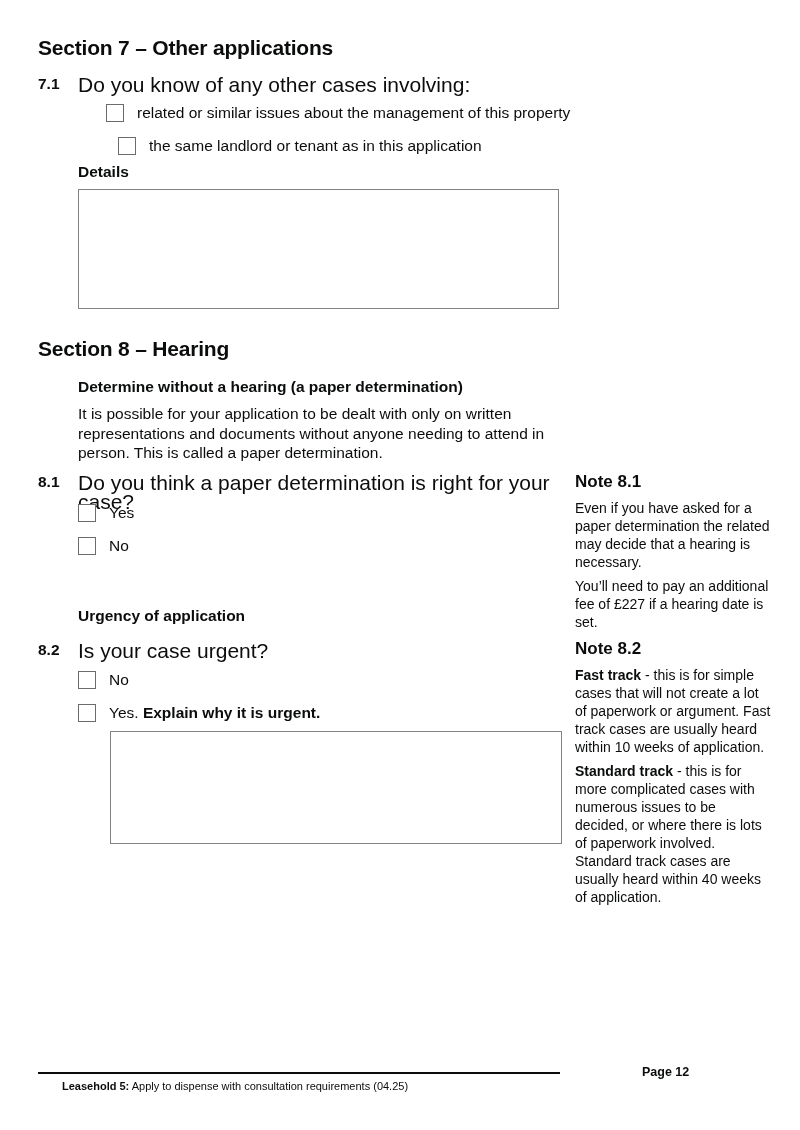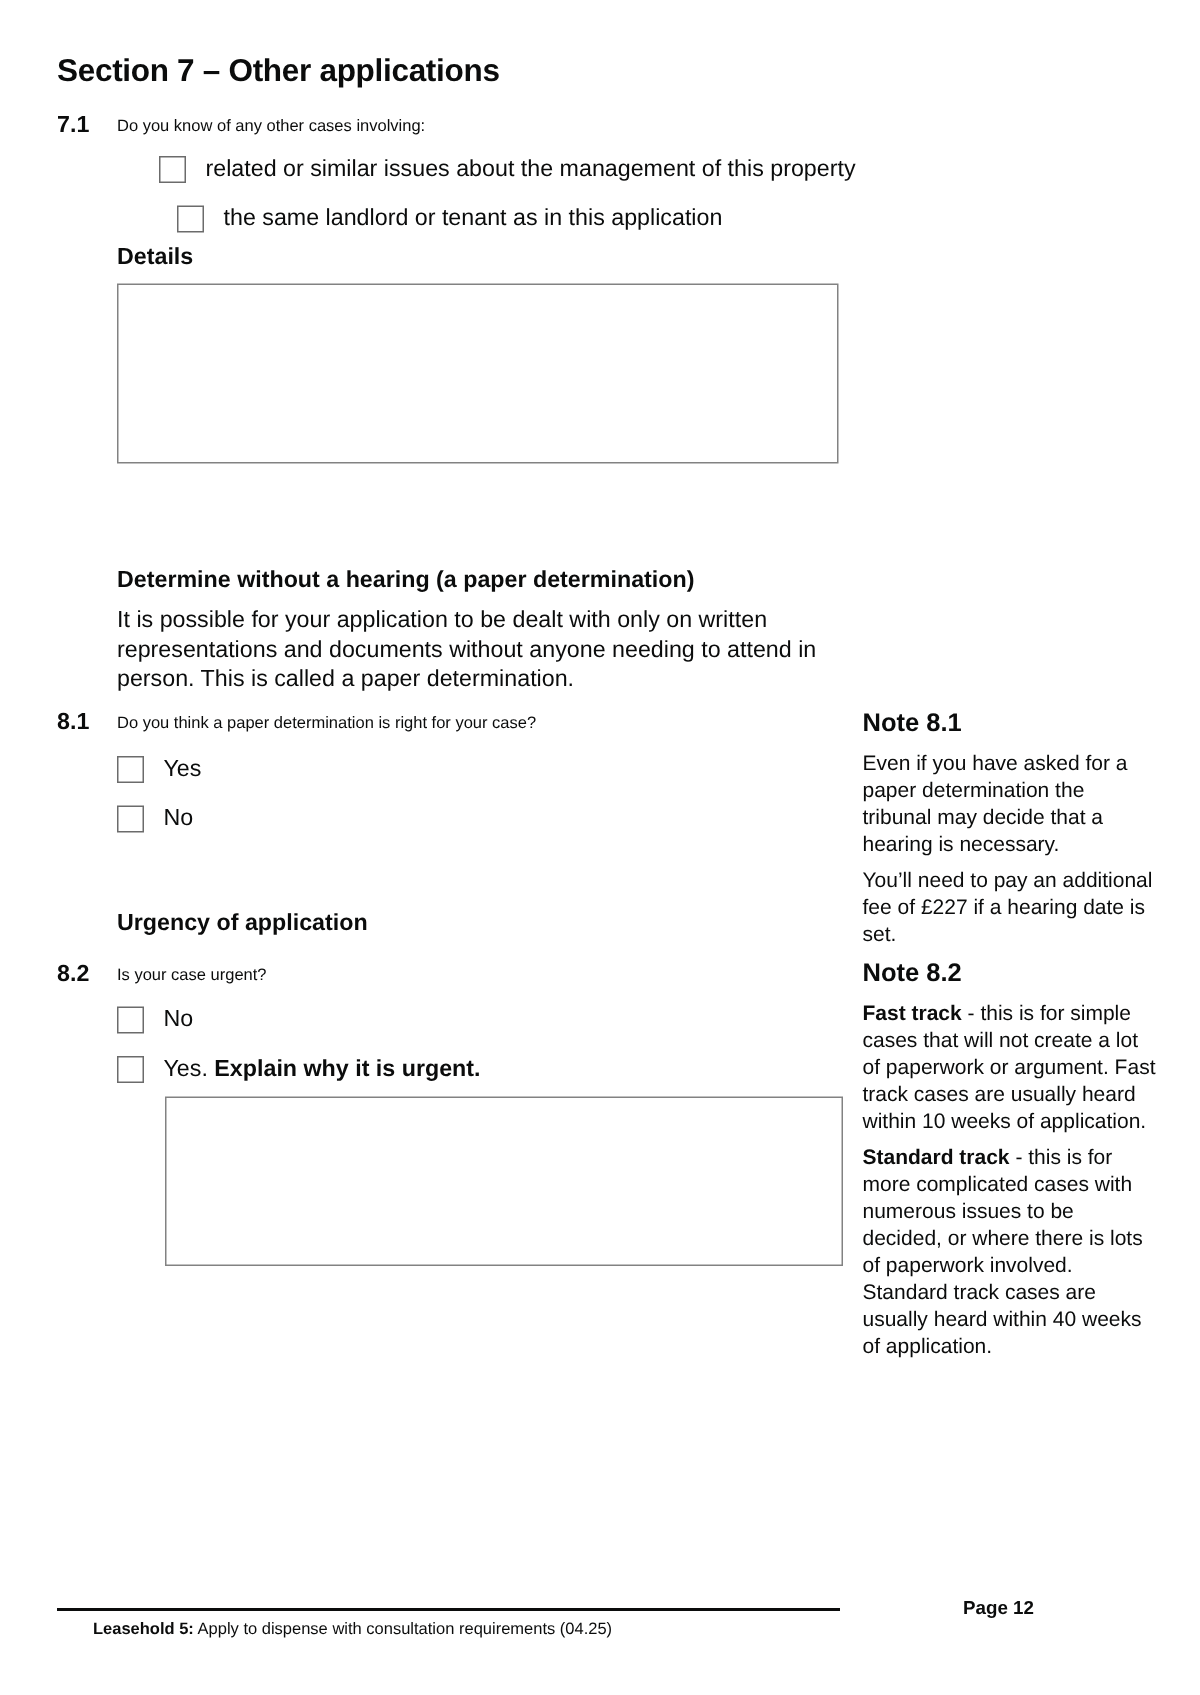--- a/index.html
+++ b/index.html
@@ -31,21 +31,21 @@
     font-size: 15.5px;
     line-height: 19.5px;
   }
   .q-row { display: flex; }
   .q-num {
     width: 40px;
     flex: 0 0 40px;
     font-size: 15.5px;
     font-weight: 700;
   }
-  .q-text { font-size: 11px; line-height: 19px; }
+  .q-text { font-size: 21px; line-height: 19px; }
 
   .cb-row {
     display: flex;
     align-items: center;
   }
   .cb {
     width: 18px;
     height: 18px;
     flex: 0 0 18px;
     border: 1.5px solid #6b6b6b;
@@ -116,20 +116,21 @@
 
   <div class="abs cb-row" style="left:78px; top:136px;margin-left:40px;">
     <span class="cb"></span>
     <span class="cb-label">the same landlord or tenant as in this application</span>
   </div>
 
   <div class="abs subhead" style="left:78px; top:163px;">Details</div>
 
   <div class="abs textbox" style="left:78px; top:189px; width:481px; height:120px;"></div>
 
+  <div class="abs h-section" style="left:38px; top:337px;">Section 8 – Hearing</div>
 
   <div class="abs subhead" style="left:78px; top:378px;">Determine without a hearing (a paper determination)</div>
 
   <div class="abs body-text" style="left:78px; top:404px; width:482px;">It is possible for your application to be dealt with only on written representations and documents without anyone needing to attend in person. This is called a paper determination.</div>
 
   <div class="abs q-row" style="left:38px; top:473px; width:540px;">
     <span class="q-num">8.1</span>
     <span class="q-text">Do you think a paper determination is right for your case?</span>
   </div>
 
@@ -157,21 +158,21 @@
 
   <div class="abs cb-row" style="left:78px; top:703px;">
     <span class="cb"></span>
     <span class="cb-label"><span>Yes. </span><span class="bold">Explain why it is urgent.</span></span>
   </div>
 
   <div class="abs textbox" style="left:110px; top:731px; width:452px; height:113px;"></div>
 
   <div class="abs note" style="left:575px; top:472px;">
     <div class="note-head">Note 8.1</div>
-    <p>Even if you have asked for a paper determination the tribunal may decide that a hearing is necessary.</p>
+    <p>Even if you have asked for a paper determination the related may decide that a hearing is necessary.</p>
     <p>You’ll need to pay an additional fee of £227 if a hearing date is set.</p>
   </div>
 
   <div class="abs note" style="left:575px; top:639px;">
     <div class="note-head">Note 8.2</div>
     <p><span class="bold">Fast track</span><span> - this is for simple cases that will not create a lot of paperwork or argument. Fast track cases are usually heard within 10 weeks of application.</span></p>
     <p><span class="bold">Standard track</span><span> - this is for more complicated cases with numerous issues to be decided, or where there is lots of paperwork involved. Standard track cases are usually heard within 40 weeks of application.</span></p>
   </div>
 
   <div class="abs page-num" style="left:642px; top:1053px;">Page 12</div>

